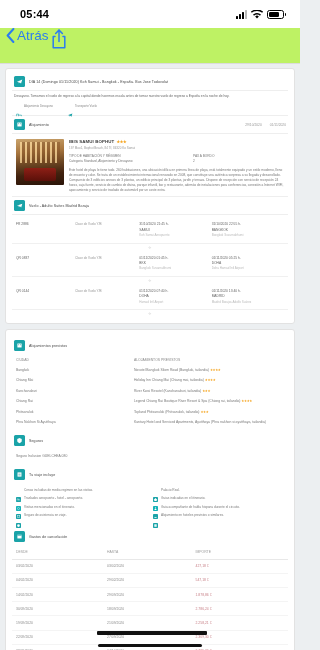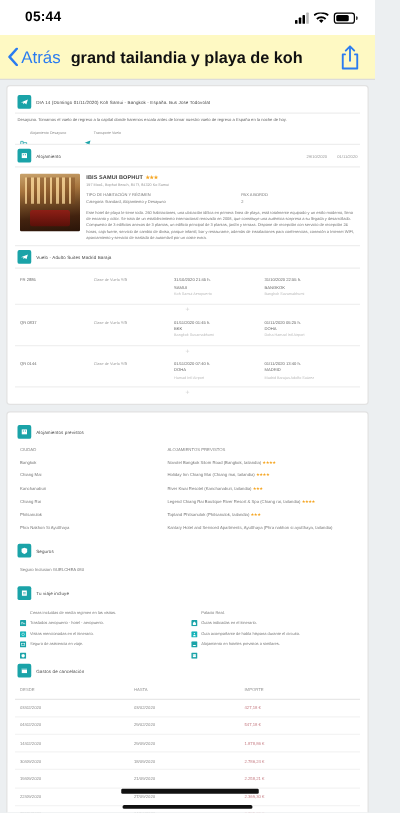--- a/index.html
+++ b/index.html
@@ -30,23 +30,23 @@
   .sig i:nth-child(4) { height: 9px; background: #b9b9b9; }
   .wifi { width: 12px; height: 9px; position: relative; }
   .wifi svg { display: block; }
   .bat { width: 17px; height: 9px; border: 1px solid #000; border-radius: 2.5px; position: relative; padding: 1px; }
   .bat::after { content: ""; position: absolute; right: -3px; top: 2.5px; width: 1.5px; height: 3px; background: #000; border-radius: 0 1px 1px 0; }
   .bat span { display: block; height: 100%; width: 78%; background: #000; border-radius: 1.2px; }
 
   
   .navbar {
     height: 36px;
-    background: #fef9c3;
+    background: #bef264;
     display: flex;
-    align-items: center;
+    align-items: flex-start;
     padding: 0 10px 0 6px;
     border-bottom: .5px solid #dcdcdc;
   }
   .back { display: flex; align-items: center; color: #2b7cf0; cursor: pointer; flex-shrink: 0; }
   .chev { width: 9px; height: 15px; margin-right: 2px; }
   .back-lbl { font-size: 13.5px; color: #2b7cf0; }
   .nav-title {
     flex: 1;
     font-size: 13px;
     font-weight: bold;
@@ -187,21 +187,20 @@
 
 <div class="navbar">
   <div class="back">
     <span class="chev">
       <svg viewBox="0 0 9 15" width="9" height="15">
           <path d="M7.4 1 1.6 7.5 7.4 14" stroke="#2b7cf0" stroke-width="2" fill="none" stroke-linecap="round" stroke-linejoin="round"></path>
         </svg>
     </span>
     <span class="back-lbl">Atrás</span>
   </div>
-  <div class="nav-title">grand tailandia y playa de koh</div>
   <span class="share">
     <svg viewBox="0 0 20 22" width="20" height="22">
       <path d="M6 8.5H4.2v11.3h11.6V8.5H14" stroke="#2b7cf0" stroke-width="1.5" fill="none" stroke-linecap="round" stroke-linejoin="round"></path>
       <path d="M10 13.6V2.3" stroke="#2b7cf0" stroke-width="1.5" fill="none" stroke-linecap="round"></path>
       <path d="M6.6 5.5 10 2.1l3.4 3.4" stroke="#2b7cf0" stroke-width="1.5" fill="none" stroke-linecap="round" stroke-linejoin="round"></path>
     </svg>
   </span>
 </div>
 
 <div class="doc-area">

